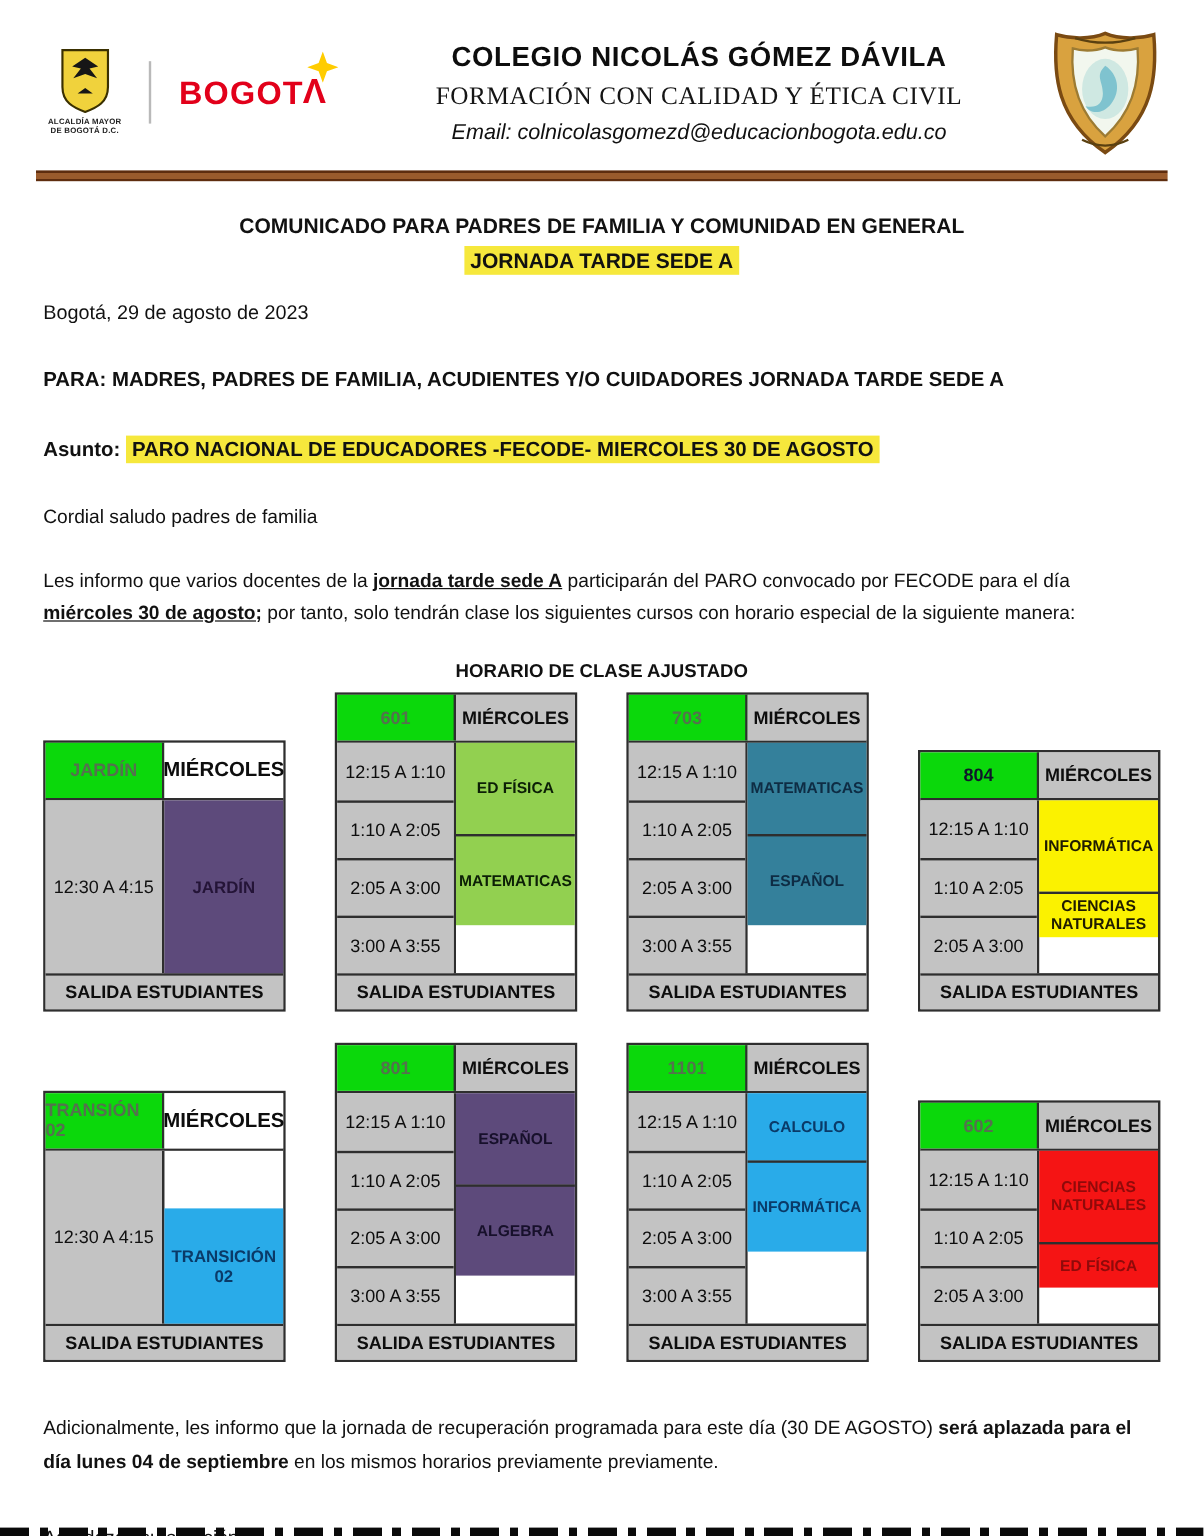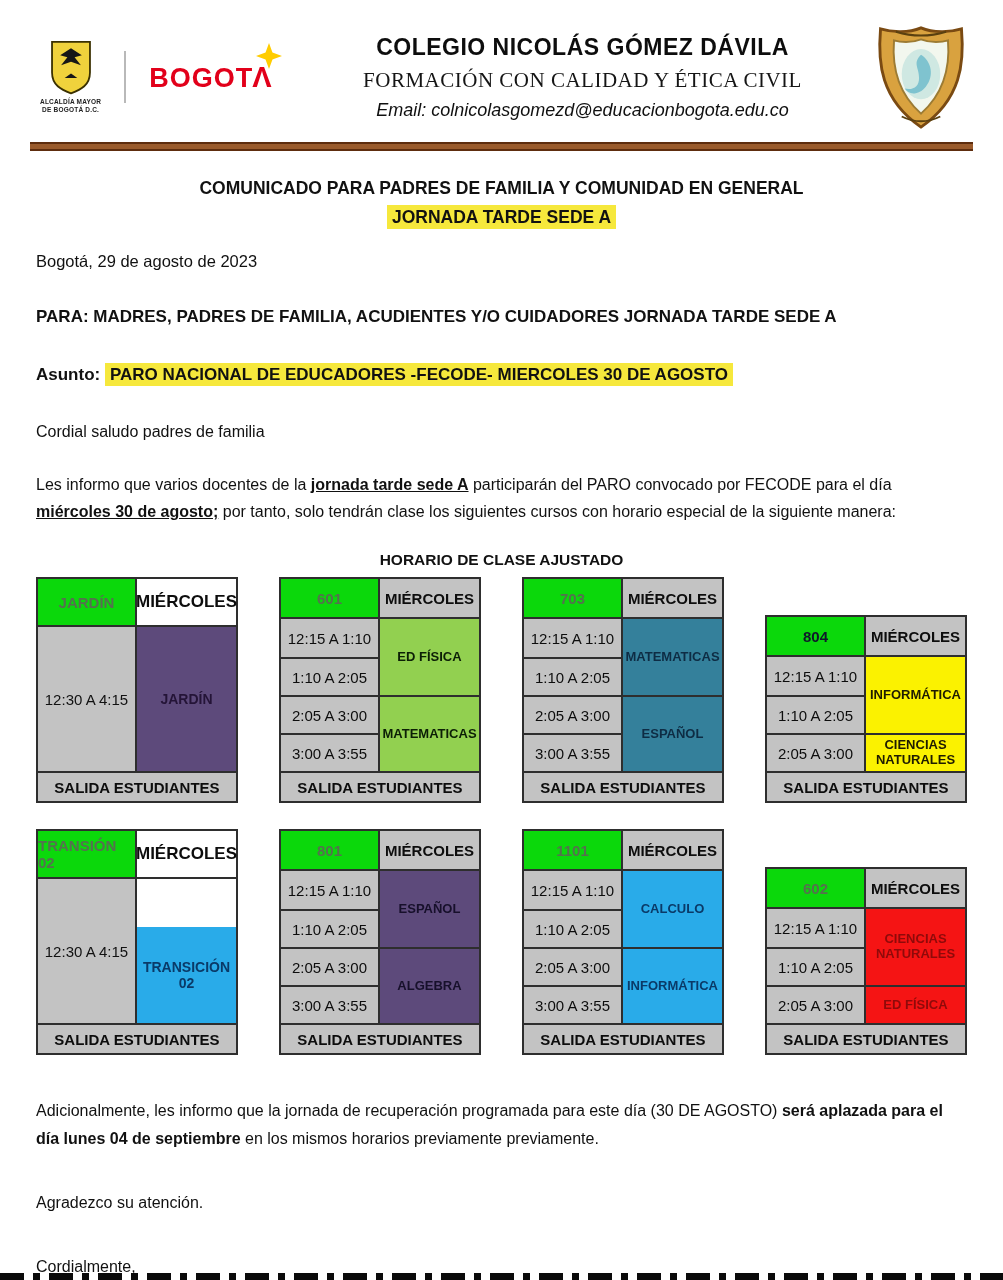--- a/index.html
+++ b/index.html
@@ -42,21 +42,21 @@
   .sched-table{width:202px;border:2px solid #2e2e2e;background:#fff;}
   .t-hdr{display:flex;height:40px;border-bottom:2px solid #2e2e2e;}
   .sched-table.single .t-hdr{height:48px;}
   .t-course{width:50%;border-right:2px solid #2e2e2e;display:flex;align-items:center;justify-content:center;
     font-weight:bold;font-size:15px;}
   .t-day{width:50%;display:flex;align-items:center;justify-content:center;font-weight:bold;font-size:15px;
     text-align:center;line-height:1.05;padding:0 4px;color:#0d0d0d;}
   .sched-table.single .t-day{font-size:17px;}
   .t-body{display:flex;}
   .t-times{width:50%;border-right:2px solid #2e2e2e;}
-  .t-time{height:38px;display:flex;align-items:center;justify-content:center;font-size:15px;color:#0d0d0d;}
+  .t-time{height:48px;display:flex;align-items:center;justify-content:center;font-size:15px;color:#0d0d0d;}
   .t-time + .t-time{border-top:2px solid #2e2e2e;}
   .t-subjects{width:50%;}
   .t-subject{display:flex;align-items:center;justify-content:center;font-weight:bold;font-size:13px;
     text-align:center;line-height:1.15;padding:0 3px;}
   .t-subject + .t-subject{border-top:2px solid #2e2e2e;}
   .t-single-body{display:flex;height:144px;}
   .t-single-time{width:50%;border-right:2px solid #2e2e2e;display:flex;align-items:center;justify-content:center;font-size:15px;}
   .t-single-label{width:50%;display:flex;align-items:center;justify-content:center;font-weight:bold;font-size:14px;
     text-align:center;line-height:1.2;padding:0 6px;}
   .t-footer{border-top:2px solid #2e2e2e;height:30px;display:flex;align-items:center;justify-content:center;
@@ -226,21 +226,21 @@
           <div class="t-day" style="background: rgb(195, 195, 195);">MIÉRCOLES</div>
         </div>
         <div class="t-body">
           <div class="t-times">
             <div class="t-time" style="background: rgb(195, 195, 195);">12:15 A 1:10</div>
             <div class="t-time" style="background: rgb(195, 195, 195);">1:10 A 2:05</div>
             <div class="t-time" style="background: rgb(195, 195, 195);">2:05 A 3:00</div>
             <div class="t-time" style="background: rgb(195, 195, 195);">3:00 A 3:55</div>
           </div>
           <div class="t-subjects">
-            <div class="t-subject" style="background: rgb(41, 171, 233); color: rgb(10, 58, 104); height: 76px;">CALCULO</div>
+            <div class="t-subject" style="background: rgb(41, 171, 233); color: rgb(10, 58, 104); height: 56px;">CALCULO</div>
             <div class="t-subject" style="background: rgb(41, 171, 233); color: rgb(10, 58, 104); height: 76px;">INFORMÁTICA</div>
           </div>
         </div>
         <div class="t-footer" style="background: rgb(195, 195, 195);">SALIDA ESTUDIANTES</div>
       </div>
       <div class="sched-table">
         <div class="t-hdr">
           <div class="t-course" style="background: rgb(11, 216, 11); color: rgb(85, 113, 79);">602</div>
           <div class="t-day" style="background: rgb(195, 195, 195);">MIÉRCOLES</div>
         </div>

